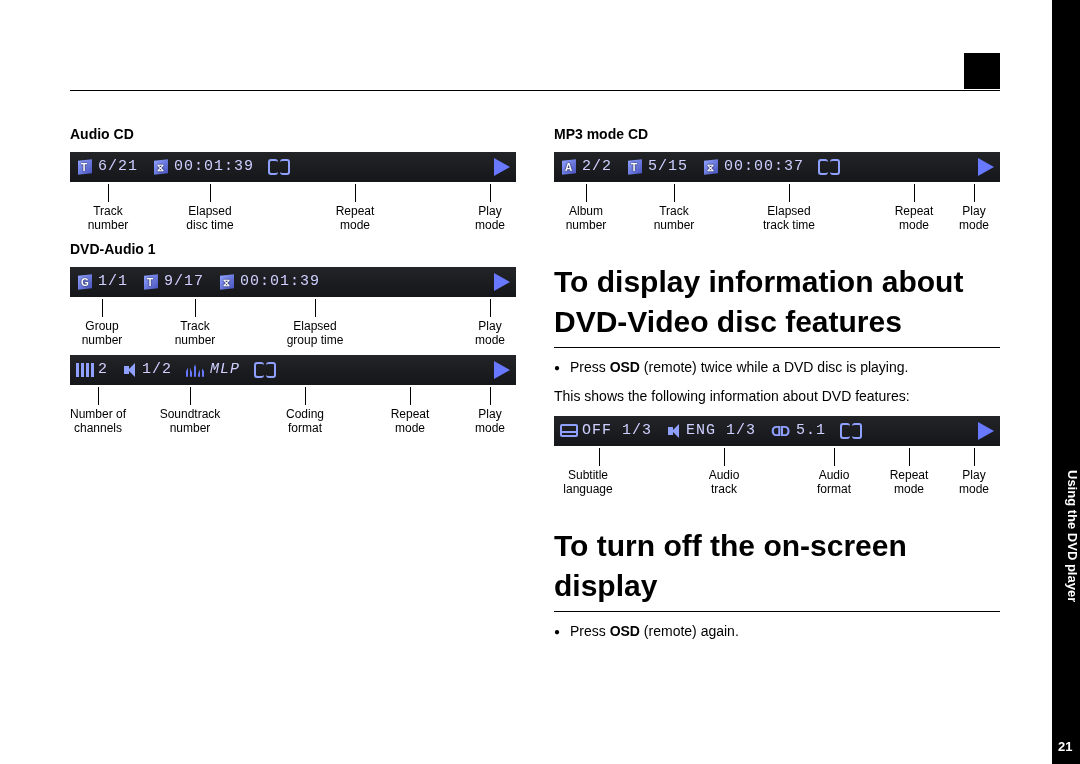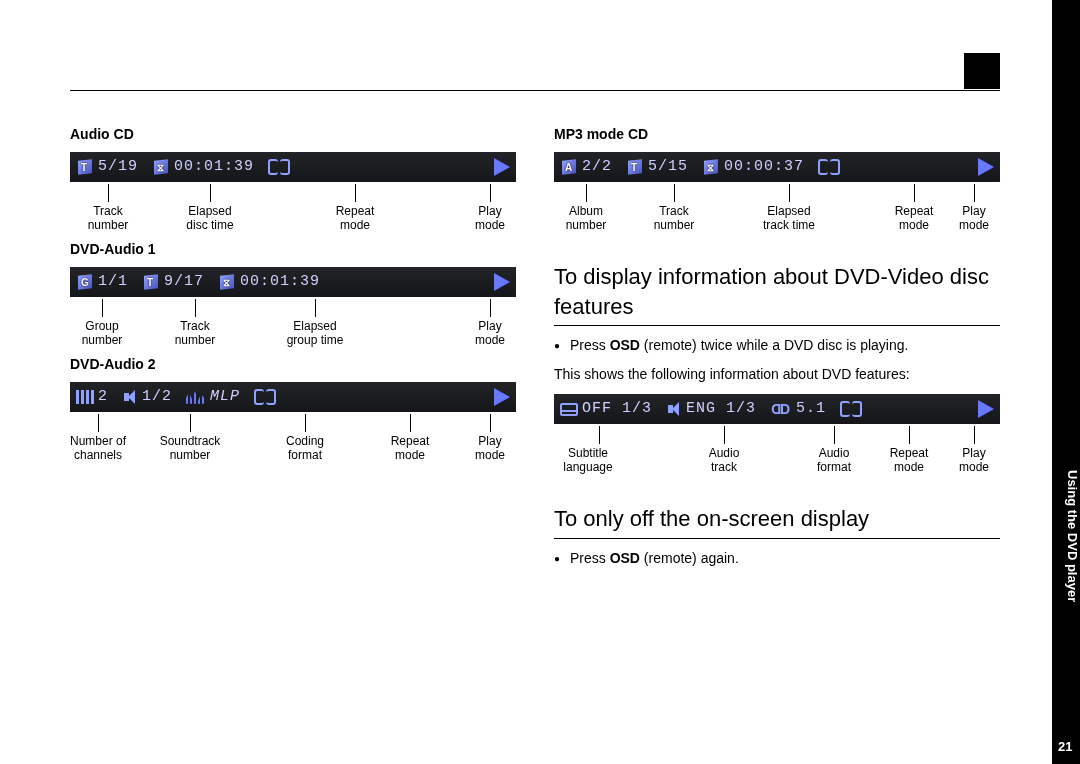--- a/index.html
+++ b/index.html
@@ -173,22 +173,22 @@
     background: #000;
   }
   .lab {
     position: absolute;
     top: 20px;
     transform: translateX(-50%);
     white-space: nowrap;
     line-height: 1.2;
   }
   h2 {
-    font-weight: normal;
-    font-size: 22px;
+    font-weight: bold;
+    font-size: 30px;
     margin: 22px 0 4px 0;
     border-bottom: 1px solid #000;
     padding-bottom: 4px;
   }
   p { margin: 10px 0; font-size: 14px; }
   .bullet::before {
     content: "●"; font-size: 10px; margin-right: 6px; position: relative; top:-1px;
   }
   .spacer { flex:1; }
   .spacer-sm { width: 6px; }
@@ -202,21 +202,21 @@
 <div class="cols">
 
   <div class="col">
 
     <div class="label-bold">Audio CD</div>
     <div class="osdbar">
       <div class="cell">
           <span class="ico ico-cube">
             <span class="glyph">T</span>
           </span>
-          <span class="txt">5/19</span>
+          <span class="txt">6/21</span>
         </div>
       <div class="spacer-sm"></div>
       <div class="cell">
           <span class="ico ico-cube">
             <span class="glyph">⧖</span>
           </span>
           <span class="txt">00:01:39</span>
         </div>
       <div class="spacer-sm"></div>
       <div class="cell">
@@ -269,21 +269,20 @@
       <div class="tick" style="left:32px"></div>
         <div class="lab" style="left:32px">Group<br>number</div>
       <div class="tick" style="left:125px"></div>
         <div class="lab" style="left:125px">Track<br>number</div>
       <div class="tick" style="left:245px"></div>
         <div class="lab" style="left:245px">Elapsed<br>group time</div>
       <div class="tick" style="left:420px"></div>
         <div class="lab" style="left:420px">Play<br>mode</div>
     </div>
 
-    <div class="label-bold">DVD-Audio 2</div>
     <div class="osdbar">
       <div class="cell">
           <span class="ico ico-bars"></span>
           <span class="txt">2</span>
         </div>
       <div class="spacer-sm"></div>
       <div class="cell">
           <span class="ico ico-speaker"></span>
           <span class="txt">1/2</span>
         </div>
@@ -400,21 +399,21 @@
       <div class="tick" style="left:170px"></div>
         <div class="lab" style="left:170px">Audio<br>track</div>
       <div class="tick" style="left:280px"></div>
         <div class="lab" style="left:280px">Audio<br>format</div>
       <div class="tick" style="left:355px"></div>
         <div class="lab" style="left:355px">Repeat<br>mode</div>
       <div class="tick" style="left:420px"></div>
         <div class="lab" style="left:420px">Play<br>mode</div>
     </div>
 
-    <h2>To only off the on-screen display</h2>
+    <h2>To turn off the on-screen display</h2>
 
     <p class="bullet">
       <span>Press </span><b>OSD</b><span> (remote) again.</span>
     </p>
   </div>
 </div>
 
 <div class="side-tab">
   <div class="side-tab-text">Using the DVD player</div>
   <div class="page-num">21</div>

